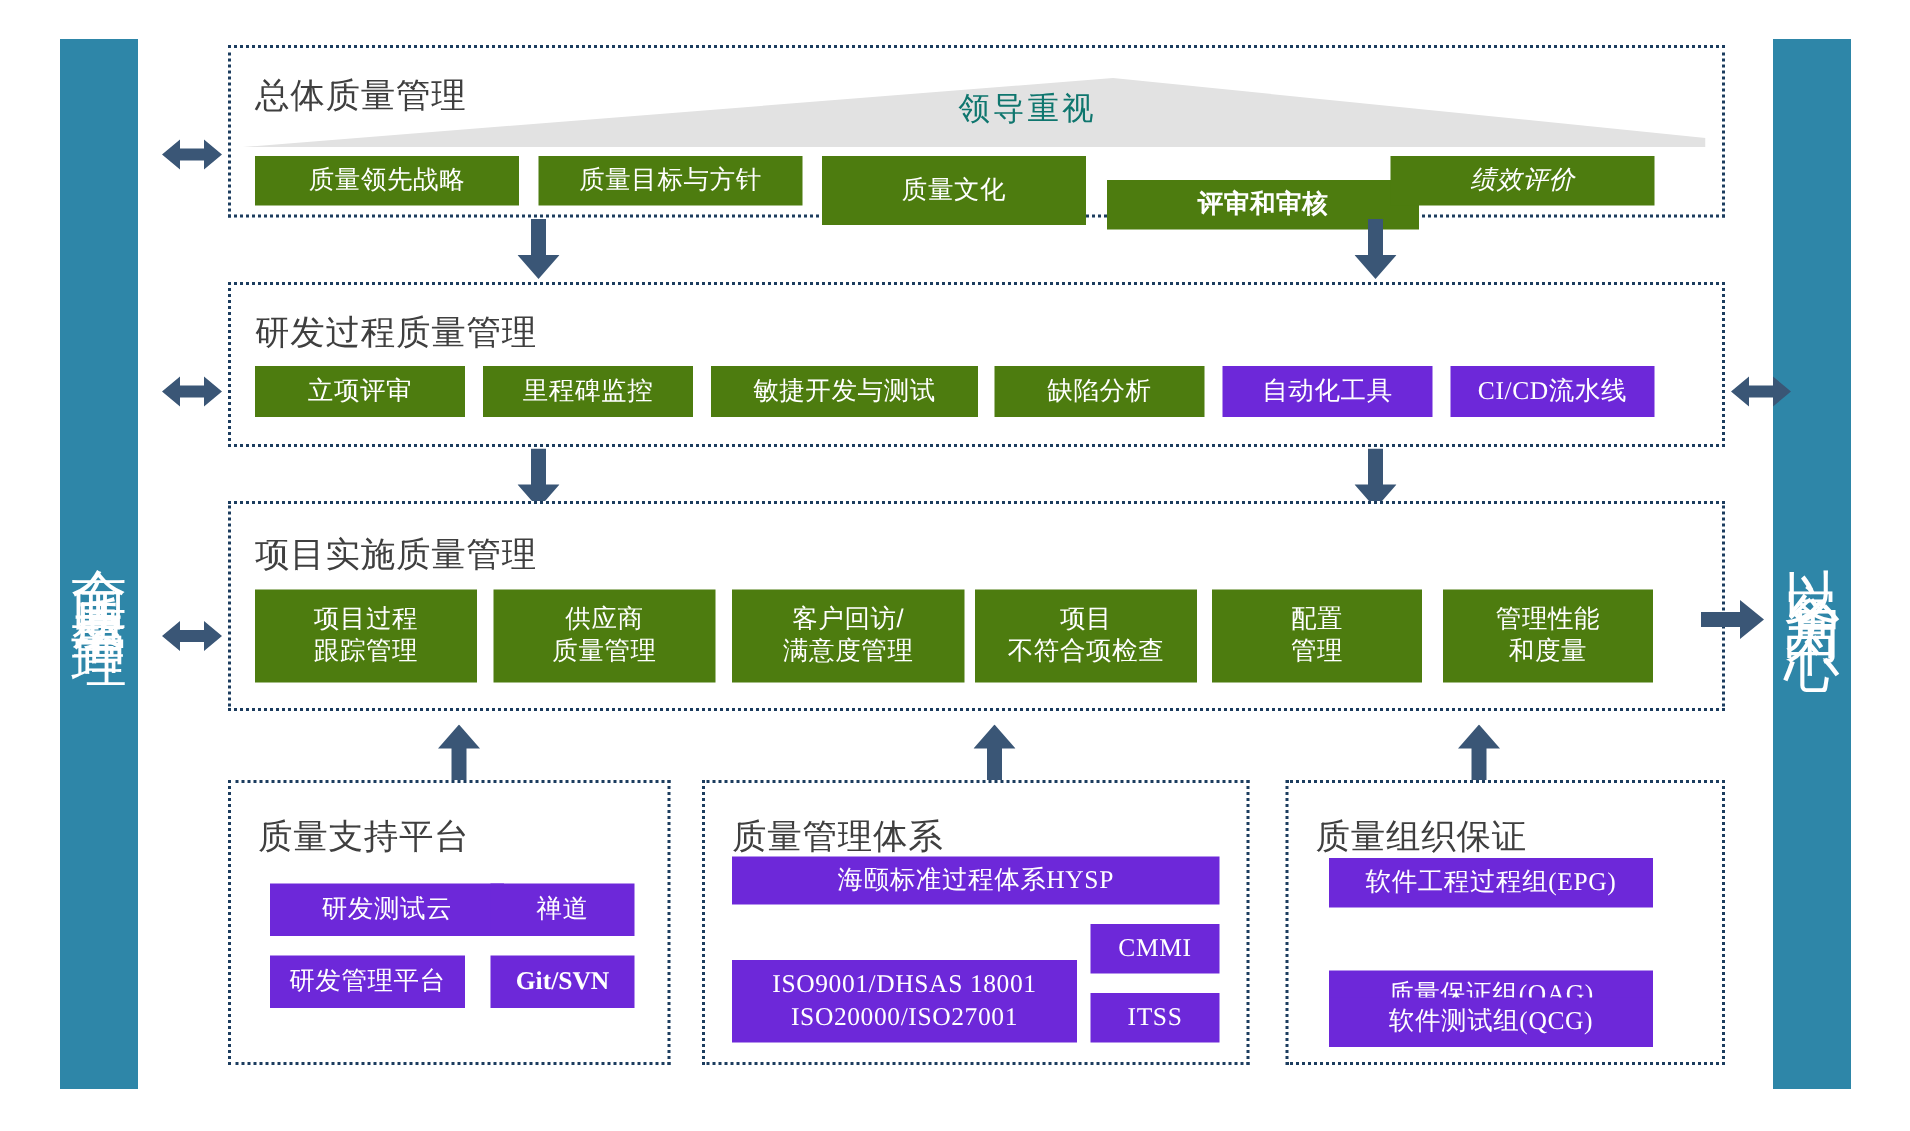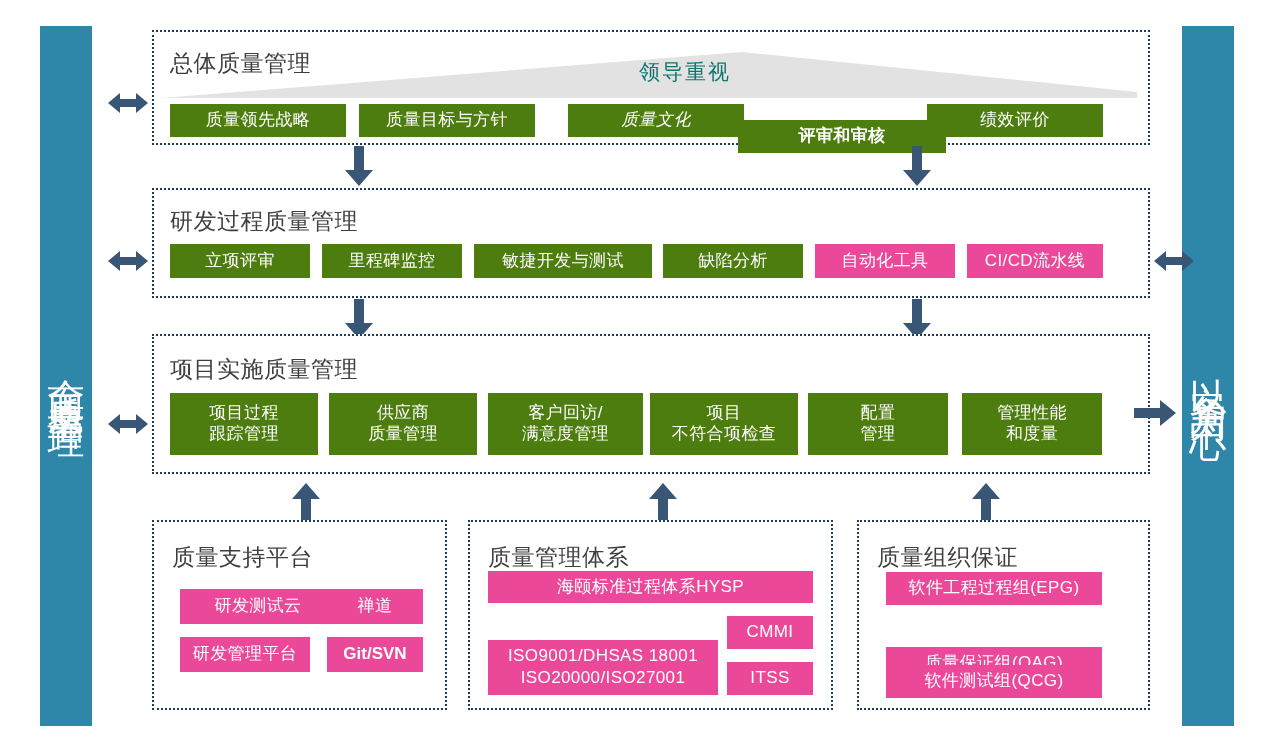--- a/index.html
+++ b/index.html
@@ -17,21 +17,21 @@
   #right-bar{left:1182px;top:26px;width:52px;height:700px;}
 
   
   .panel{position:absolute;border:2px dotted #1B3C5E;background:#ffffff;box-sizing:border-box;}
   .panel-title{position:absolute;color:#3f3f3f;font-size:23px;line-height:1;letter-spacing:.5px;}
 
   
   .box{position:absolute;box-sizing:border-box;display:flex;align-items:center;justify-content:center;text-align:center;
        color:#ffffff;font-size:17px;line-height:1.22;letter-spacing:.4px;padding:0 4px;}
   .box.navy{background:#4d7c0f;}
-  .box.teal{background:#ec4899;}
+  .box.teal{background:#6d28d9;font-family:Liberation Serif, serif;}
   .box.bold{font-weight:bold;letter-spacing:0;}
   .box .ml{white-space:pre-line;}
 
   
   #tri-wrap{position:absolute;left:162px;top:52px;width:975px;height:46px;}
   #leader-label{position:absolute;left:585px;top:58px;width:200px;text-align:center;color:#0f766e;font-size:21px;letter-spacing:2px;}
 
   
   .arrow{position:absolute;}
   .arrow svg{display:block;}
@@ -58,27 +58,27 @@
     </svg>
   </div>
   <div id="leader-label">领导重视</div>
 
   <div class="box navy" style="left:170px;top:104px;width:176px;height:33px;">
       <span class="ml">质量领先战略</span>
     </div>
   <div class="box navy" style="left:359px;top:104px;width:176px;height:33px;">
       <span class="ml">质量目标与方针</span>
     </div>
-  <div class="box navy" style="left:568px;top:104px;width:176px;height:33px;font-style:italic;">
+  <div class="box navy" style="left:548px;top:104px;width:176px;height:46px;">
       <span class="ml">质量文化</span>
     </div>
   <div class="box navy" style="left:738px;top:120px;width:208px;height:33px;font-weight:bold;">
       <span class="ml">评审和审核</span>
     </div>
-  <div class="box navy" style="left:927px;top:104px;width:176px;height:33px;">
+  <div class="box navy" style="left:927px;top:104px;width:176px;height:33px;font-style:italic;">
       <span class="ml">绩效评价</span>
     </div>
 
   <div class="arrow" style="left:108px;top:91px;">
     <svg width="40" height="24" viewBox="0 0 40 24">
         <polygon points="0,12 12,2 12,8 28,8 28,2 40,12 28,22 28,16 12,16 12,22" fill="#3A5676"></polygon>
       </svg>
   </div>
 
   <div class="arrow" style="left:345px;top:146px;">

